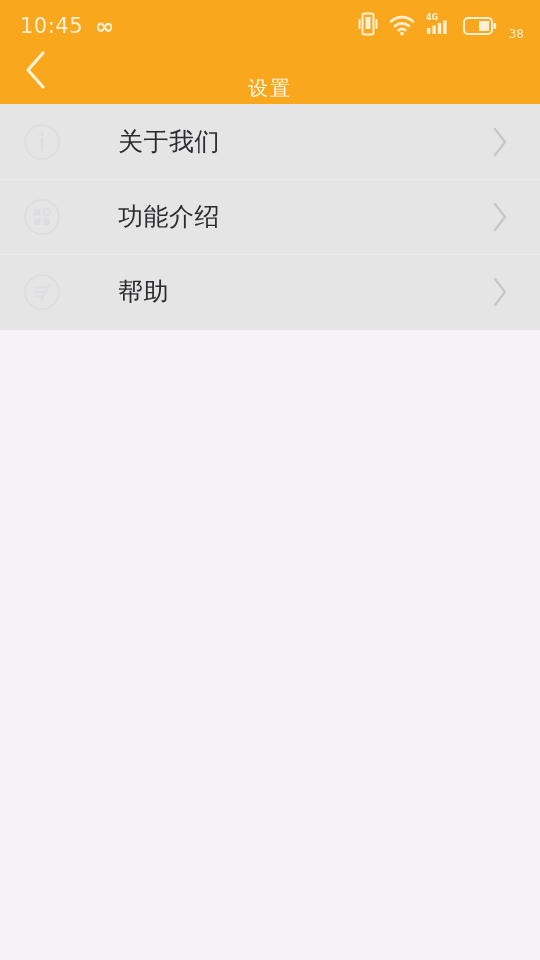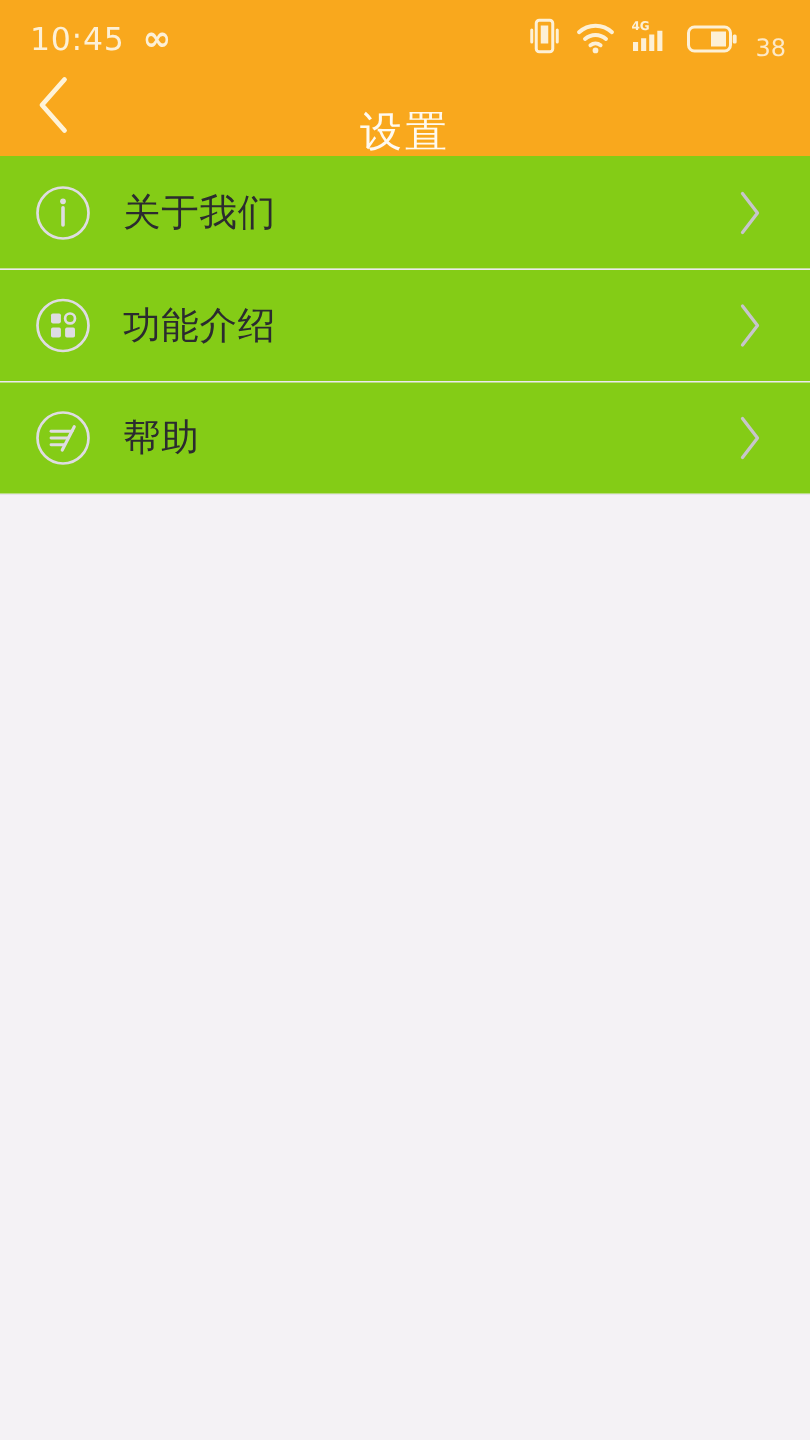--- a/index.html
+++ b/index.html
@@ -54,21 +54,21 @@
   .status-right {
     display: flex;
     align-items: flex-end;
     gap: 11px;
   }
   .si {
     display: block;
   }
   .battery-num {
     color: #fde9c8;
-    font-size: 16px;
+    font-size: 12px;
     line-height: 1;
     margin-left: 1px;
   }
 
   
   .title-bar {
     position: relative;
     height: 64px;
     background: #f9a81d;
     display: flex;
@@ -86,40 +86,41 @@
     justify-content: center;
     cursor: pointer;
   }
   .back-chevron {
     display: block;
   }
   .title-text {
     width: 100%;
     text-align: center;
     color: #fffaf0;
-    font-size: 28px;
+    font-size: 20px;
     letter-spacing: 2px;
     font-weight: 400;
     margin-top: 32px;
   }
 
   
   .list {
     background: #fdfcfd;
     border-bottom: 1px solid #e6e4e8;
   }
   .list-row {
     position: relative;
     height: 75px;
     display: flex;
     align-items: center;
     padding: 0 26px 0 22px;
     box-sizing: border-box;
-    background: #84cc16;
+    background: #e5e5e5;
     cursor: pointer;
+    gap: 36px;
   }
   .list-row + .list-row::before {
     content: "";
     position: absolute;
     left: 0;
     right: 0;
     top: 0;
     height: 1px;
     background: #ebe9ee;
   }

